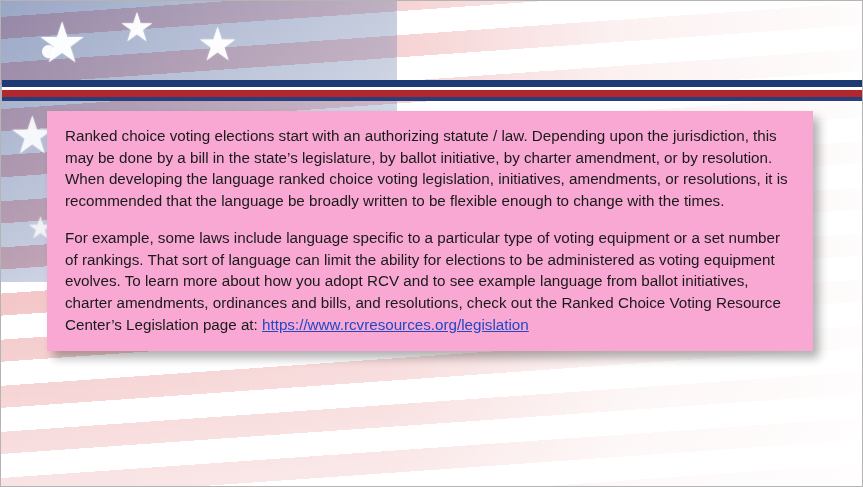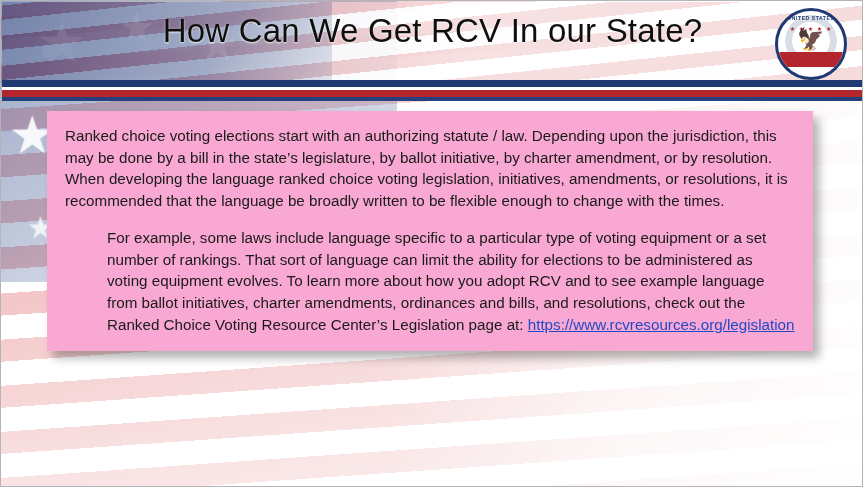--- a/index.html
+++ b/index.html
@@ -164,21 +164,21 @@
     background: #f9a8d4;
     box-shadow: 6px 7px 9px rgba(0,0,0,0.30);
   }
   .para {
     font-size: 15.2px;
     line-height: 1.42;
     color: #1a1a1a;
     margin: 0 0 16px 0;
     text-align: left;
   }
-  .para:last-child { margin-bottom: 0; margin-left: 42px; }
+  .para:last-child { margin-bottom: 0; }
   .link {
     color: #2149c4;
     text-decoration: underline;
     cursor: pointer;
   }
 </style>
 </head>
 <body>
 
 <div class="slide">
@@ -187,32 +187,20 @@
     <div class="flag-canton"></div>
     <span class="star" style="left:36px;  top:14px;  font-size:56px;">★</span>
     <span class="star" style="left:118px; top:6px;   font-size:40px;">★</span>
     <span class="star" style="left:196px; top:20px;  font-size:46px;">★</span>
     <span class="star" style="left:8px;   top:108px; font-size:52px; color:rgba(255,255,255,0.75);">★</span>
     <span class="star" style="left:92px;  top:150px; font-size:34px; color:rgba(255,255,255,0.6);">★</span>
     <span class="star" style="left:26px;  top:212px; font-size:30px; color:rgba(255,255,255,0.45);">★</span>
   </div>
   <div class="white-sheet"></div>
 
-  <div class="header">
-    <div class="header-flag"></div>
-    <div class="header-canton"></div>
-    <div class="header-title">How Can We Get RCV In our State?</div>
-    <div class="seal">
-      <div class="ring-text">UNITED STATES</div>
-      <div class="stars-arc">★ ★ ★ ★ ★</div>
-      <div class="eagle">🦅</div>
-      <div class="band"></div>
-      <div class="ring-text bottom">EGALITARIAN</div>
-    </div>
-  </div>
 
   <div class="rule rule-navy"></div>
   <div class="rule rule-white"></div>
   <div class="rule rule-red"></div>
   <div class="rule rule-navy2"></div>
 
   <div class="card">
     <p class="para">Ranked choice voting elections start with an authorizing statute / law. Depending upon the jurisdiction, this may be done by a bill in the state’s legislature, by ballot initiative, by charter amendment, or by resolution. When developing the language ranked choice voting legislation, initiatives, amendments, or resolutions, it is recommended that the language be broadly written to be flexible enough to change with the times.</p>
     <p class="para"><span>For example, some laws include language specific to a particular type of voting equipment or a set number of rankings. That sort of language can limit the ability for elections to be administered as voting equipment evolves. To learn more about how you adopt RCV and to see example language from ballot initiatives, charter amendments, ordinances and bills, and resolutions, check out the Ranked Choice Voting Resource Center’s Legislation page at: </span><a class="link" href="#">https://www.rcvresources.org/legislation</a></p>
   </div>

